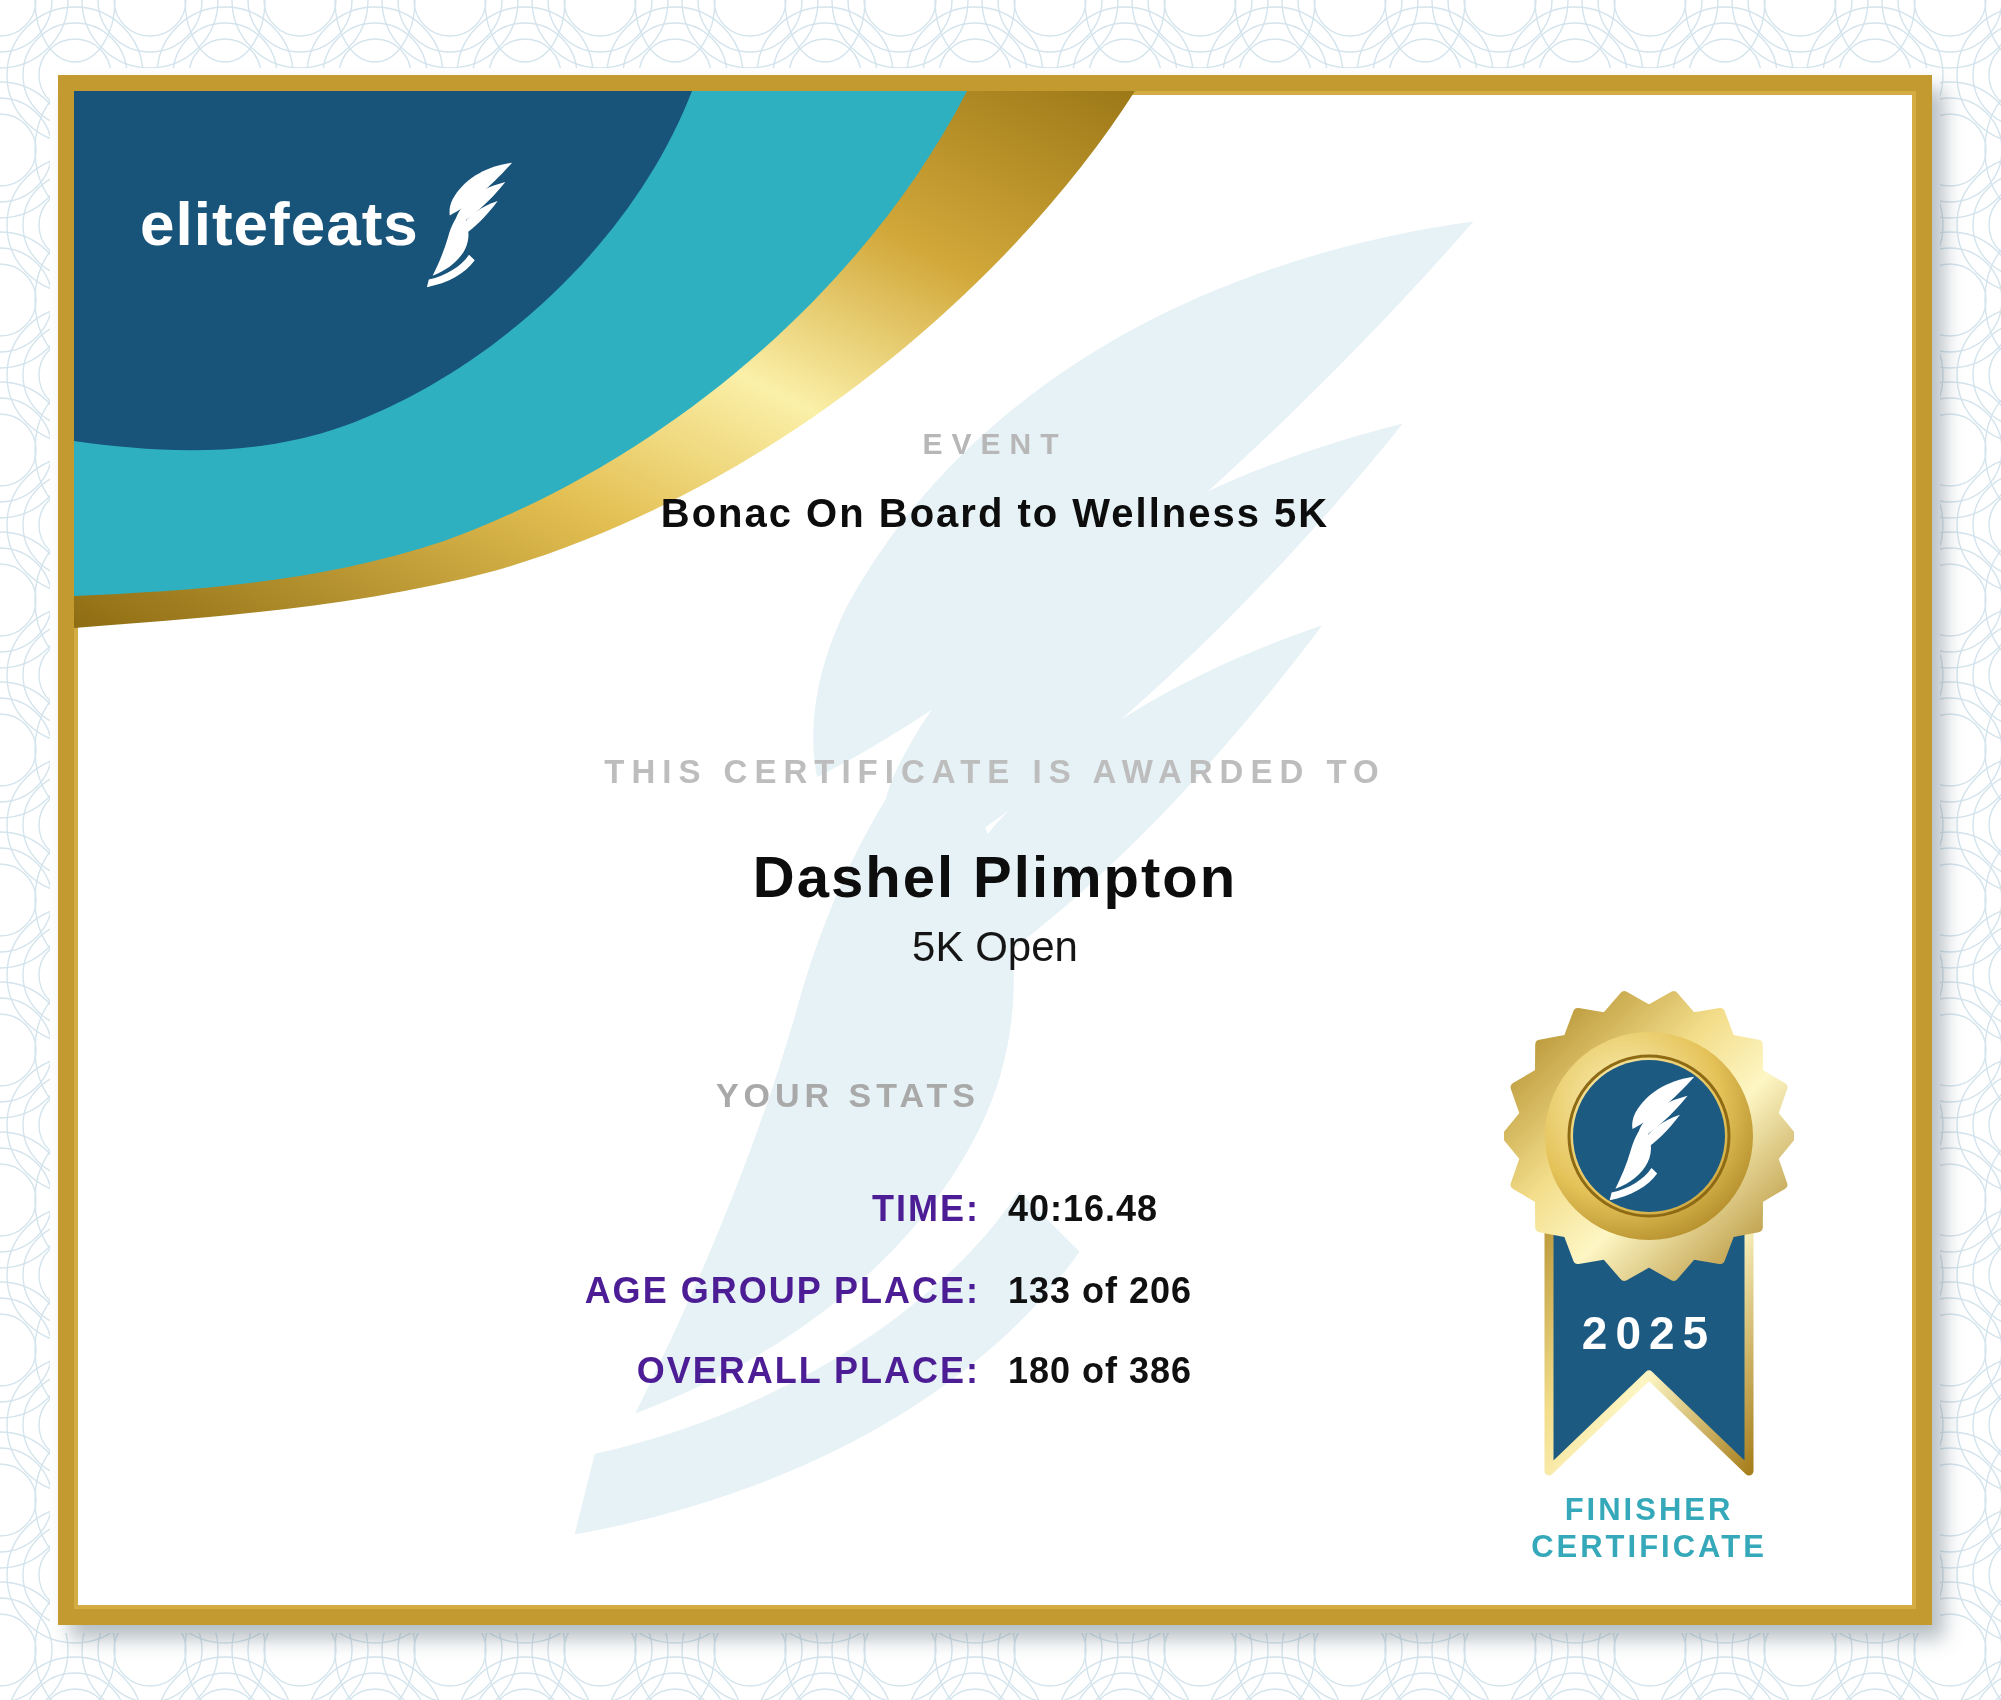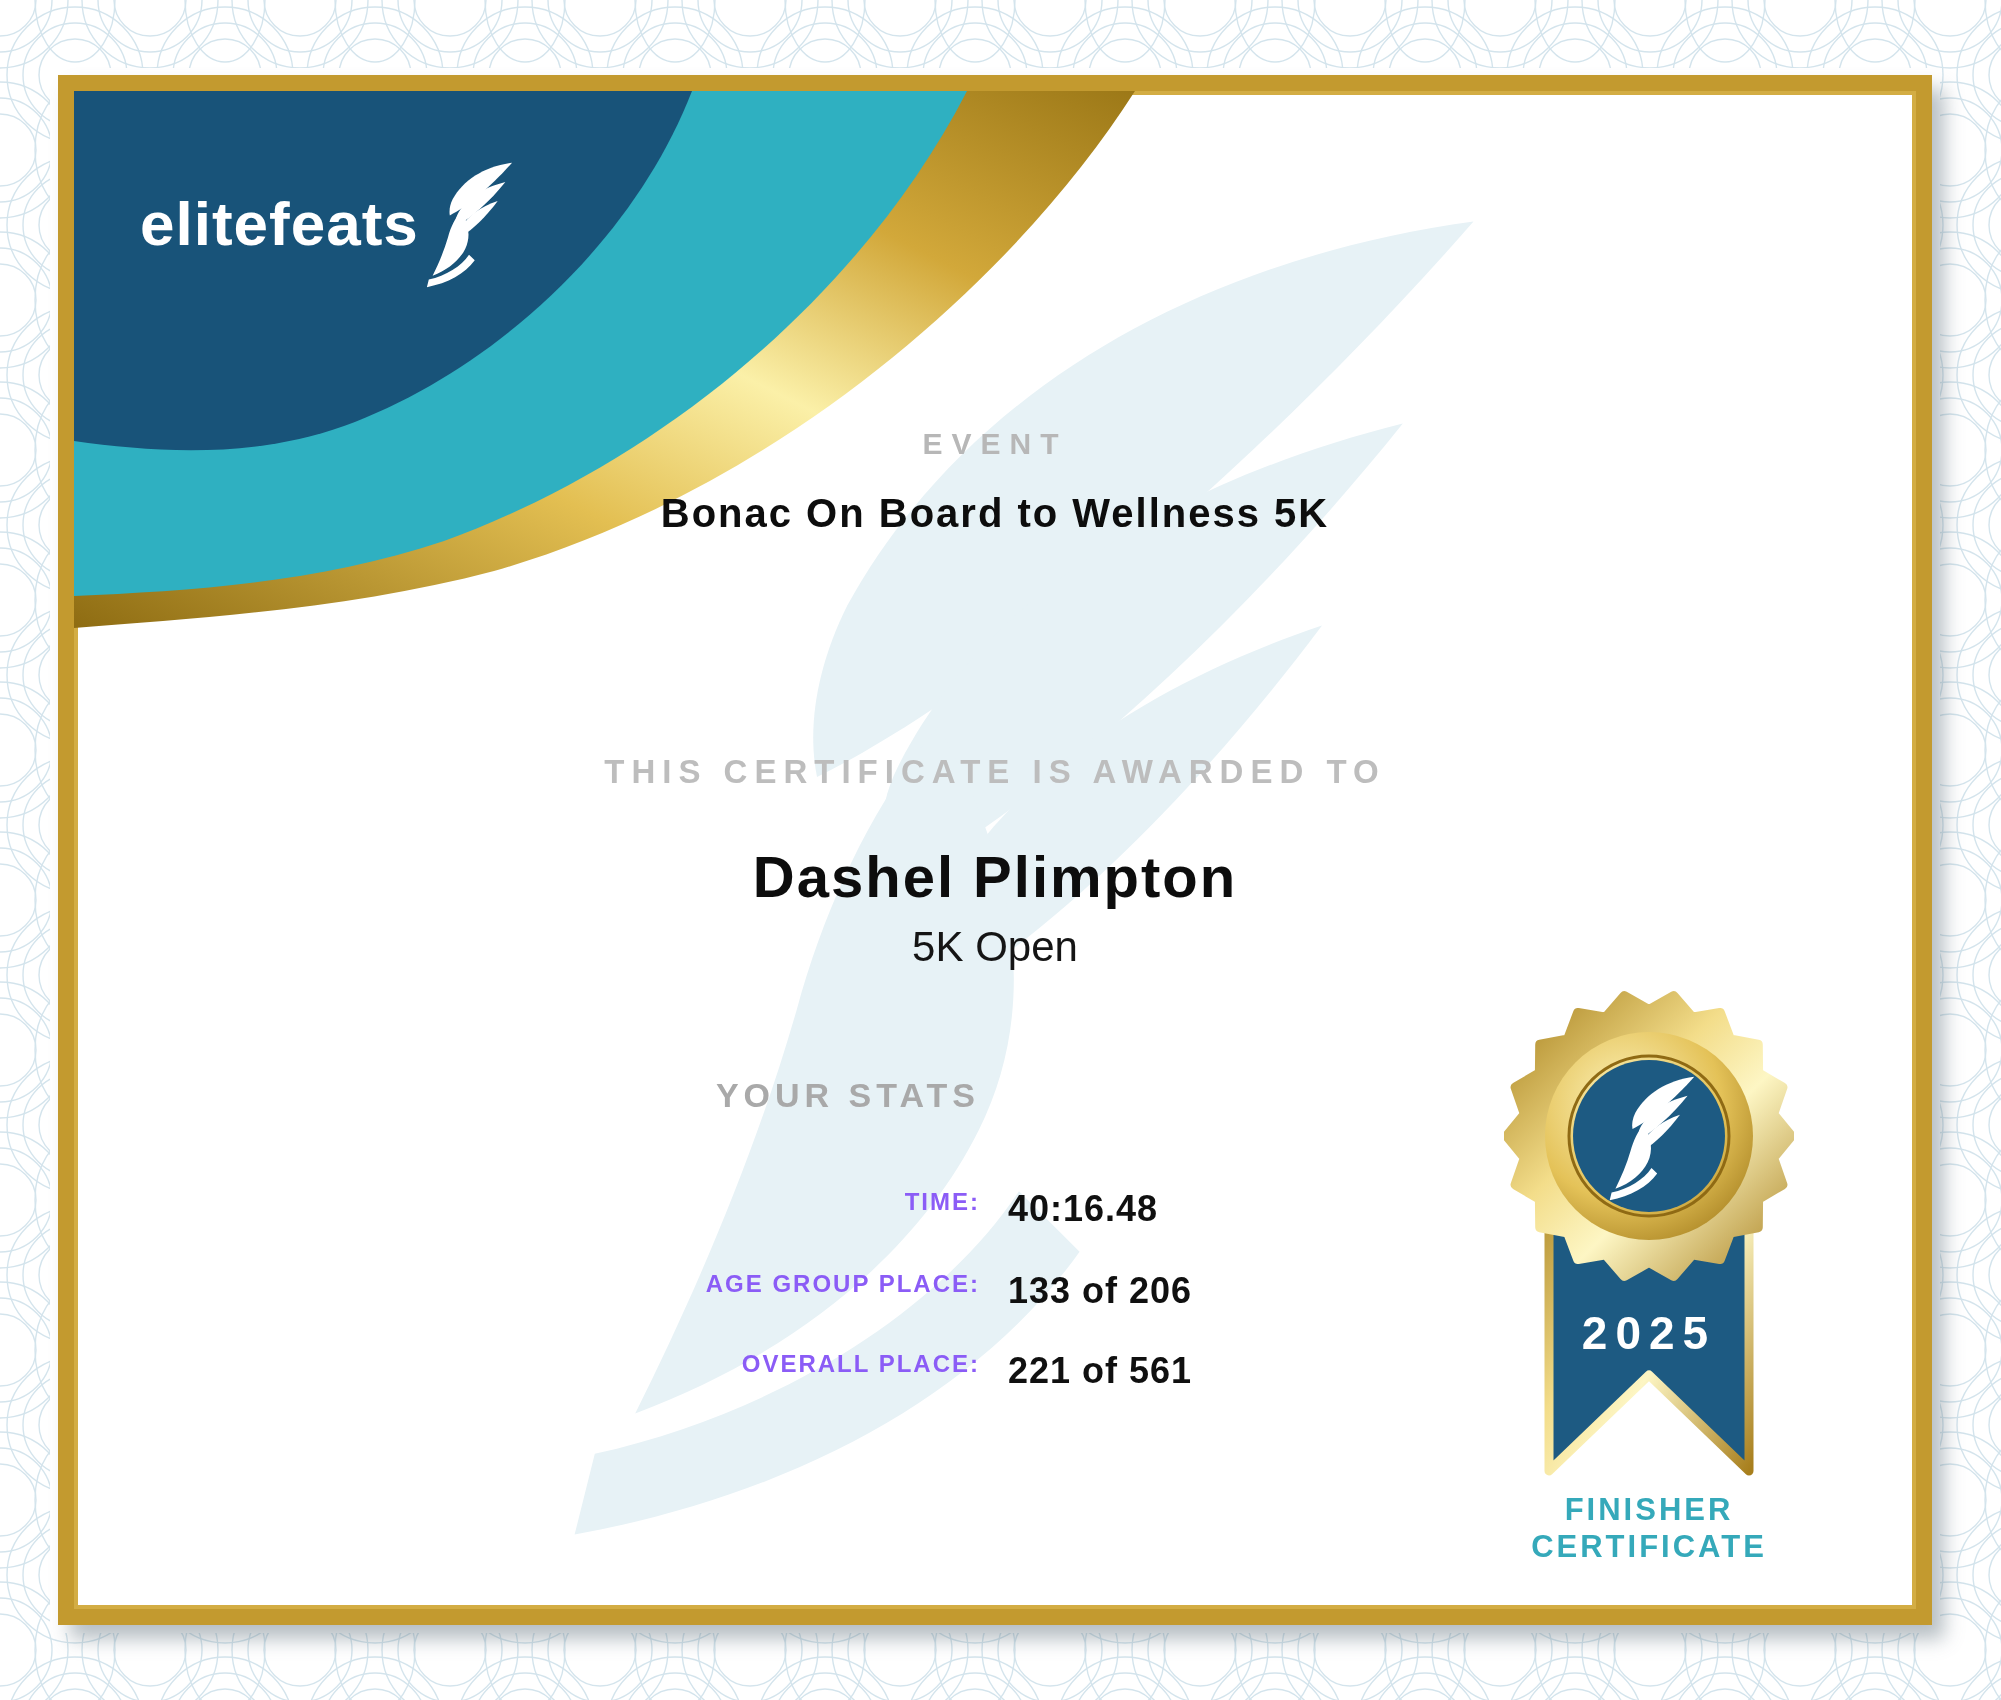--- a/index.html
+++ b/index.html
@@ -28,21 +28,21 @@
   
   .cline{position:absolute;left:0;right:0;text-align:center;}
   .event-label{top:336px;color:#b7b7b7;font-size:30px;font-weight:600;letter-spacing:9px;}
   .event-title{top:400px;color:#0d0d0d;font-size:40px;font-weight:bold;letter-spacing:2px;}
   .awarded-label{top:662px;color:#bdbdbd;font-size:33px;font-weight:600;letter-spacing:7px;}
   .recipient-name{top:752px;color:#0d0d0d;font-size:58px;font-weight:bold;letter-spacing:2px;}
   .division{top:832px;color:#151515;font-size:42px;font-weight:400;}
 
   
   .srow{position:absolute;left:0;right:2px;display:flex;}
-  .slabel{flex:1;text-align:right;padding-right:14px;color:#8b5cf6;font-size:24px;font-weight:600;letter-spacing:2px;}
+  .slabel{flex:1;text-align:right;padding-right:14px;color:#4c1d95;font-size:36px;font-weight:600;letter-spacing:2px;}
   .svalue{flex:1;text-align:left;padding-left:14px;color:#101010;font-size:36px;font-weight:bold;letter-spacing:1px;}
   .stats-heading .slabel{color:#a9a9a9;font-size:34px;font-weight:bold;letter-spacing:5px;}
 
   
   .medal{position:absolute;left:1400px;top:900px;width:350px;height:620px;}
   .medal-ribbon{position:absolute;left:69px;top:150px;width:212px;height:340px;}
   .medal-rosette{position:absolute;left:30px;top:0;width:290px;height:290px;}
   .medal-caption{position:absolute;left:0;top:500px;width:100%;text-align:center;
                  color:#35a9ba;font-weight:bold;font-size:31px;letter-spacing:3px;line-height:37px;}
 </style>
@@ -142,21 +142,21 @@
       <div class="srow" style="top:1097px">
         <div class="slabel">TIME:</div>
         <div class="svalue">40:16.48</div>
       </div>
       <div class="srow" style="top:1179px">
         <div class="slabel">AGE GROUP PLACE:</div>
         <div class="svalue">133 of 206</div>
       </div>
       <div class="srow" style="top:1259px">
         <div class="slabel">OVERALL PLACE:</div>
-        <div class="svalue">221 of 561</div>
+        <div class="svalue">180 of 386</div>
       </div>
 
       <div class="medal">
         <svg class="medal-ribbon" viewBox="0 0 212 340">
           <path d="M6,4 H206 V330 L106,234 L6,330 Z" fill="#1d5a82" stroke="url(#goldGrad2)" stroke-width="9" stroke-linejoin="round"></path>
           <text x="106" y="208" text-anchor="middle" font-size="46" font-weight="bold" letter-spacing="8" fill="#ffffff" font-family="Liberation Sans, sans-serif">2025</text>
         </svg>
         <svg class="medal-rosette" viewBox="0 0 290 290">
           <polygon points="287.0,145.0 269.1,166.9 278.4,193.6 254.1,208.0 253.8,236.3 226.0,241.5 216.0,268.0 188.1,263.4 169.7,284.8 145.0,271.0 120.3,284.8 101.9,263.4 74.0,268.0 64.0,241.5 36.2,236.3 35.9,208.0 11.6,193.6 20.9,166.9 3.0,145.0 20.9,123.1 11.6,96.4 35.9,82.0 36.2,53.7 64.0,48.5 74.0,22.0 101.9,26.6 120.3,5.2 145.0,19.0 169.7,5.2 188.1,26.6 216.0,22.0 226.0,48.5 253.8,53.7 254.1,82.0 278.4,96.4 269.1,123.1" fill="url(#goldGrad2)" stroke="url(#goldGrad2)" stroke-width="10" stroke-linejoin="round"></polygon>
           <circle cx="145" cy="145" r="104" fill="url(#goldRing)"></circle>

